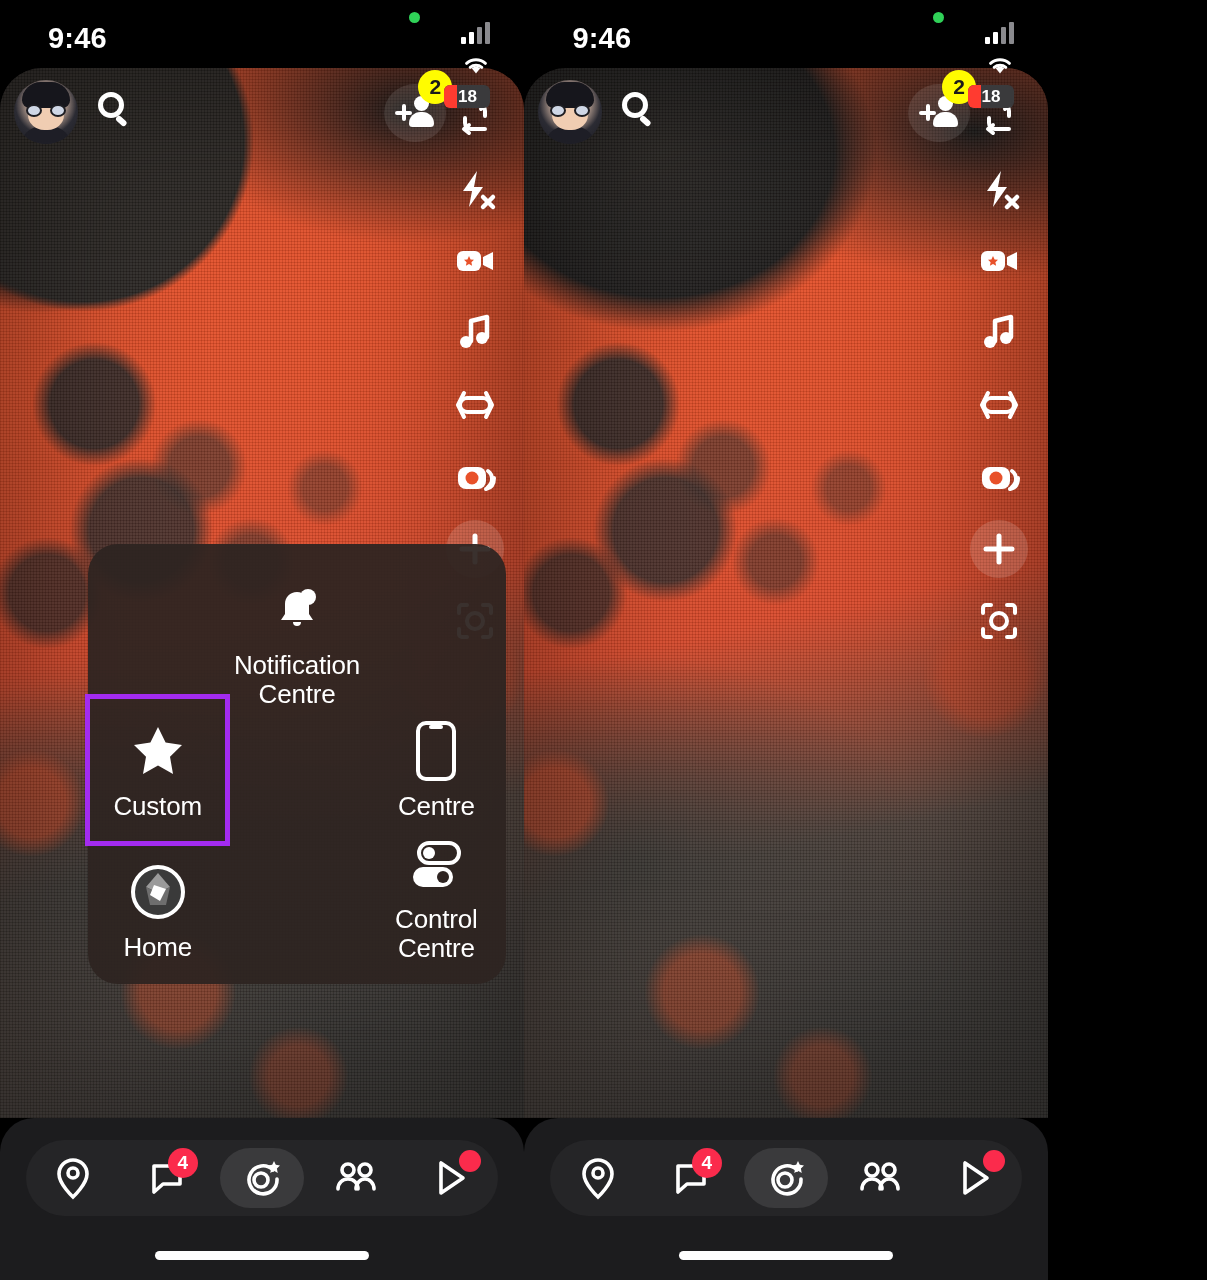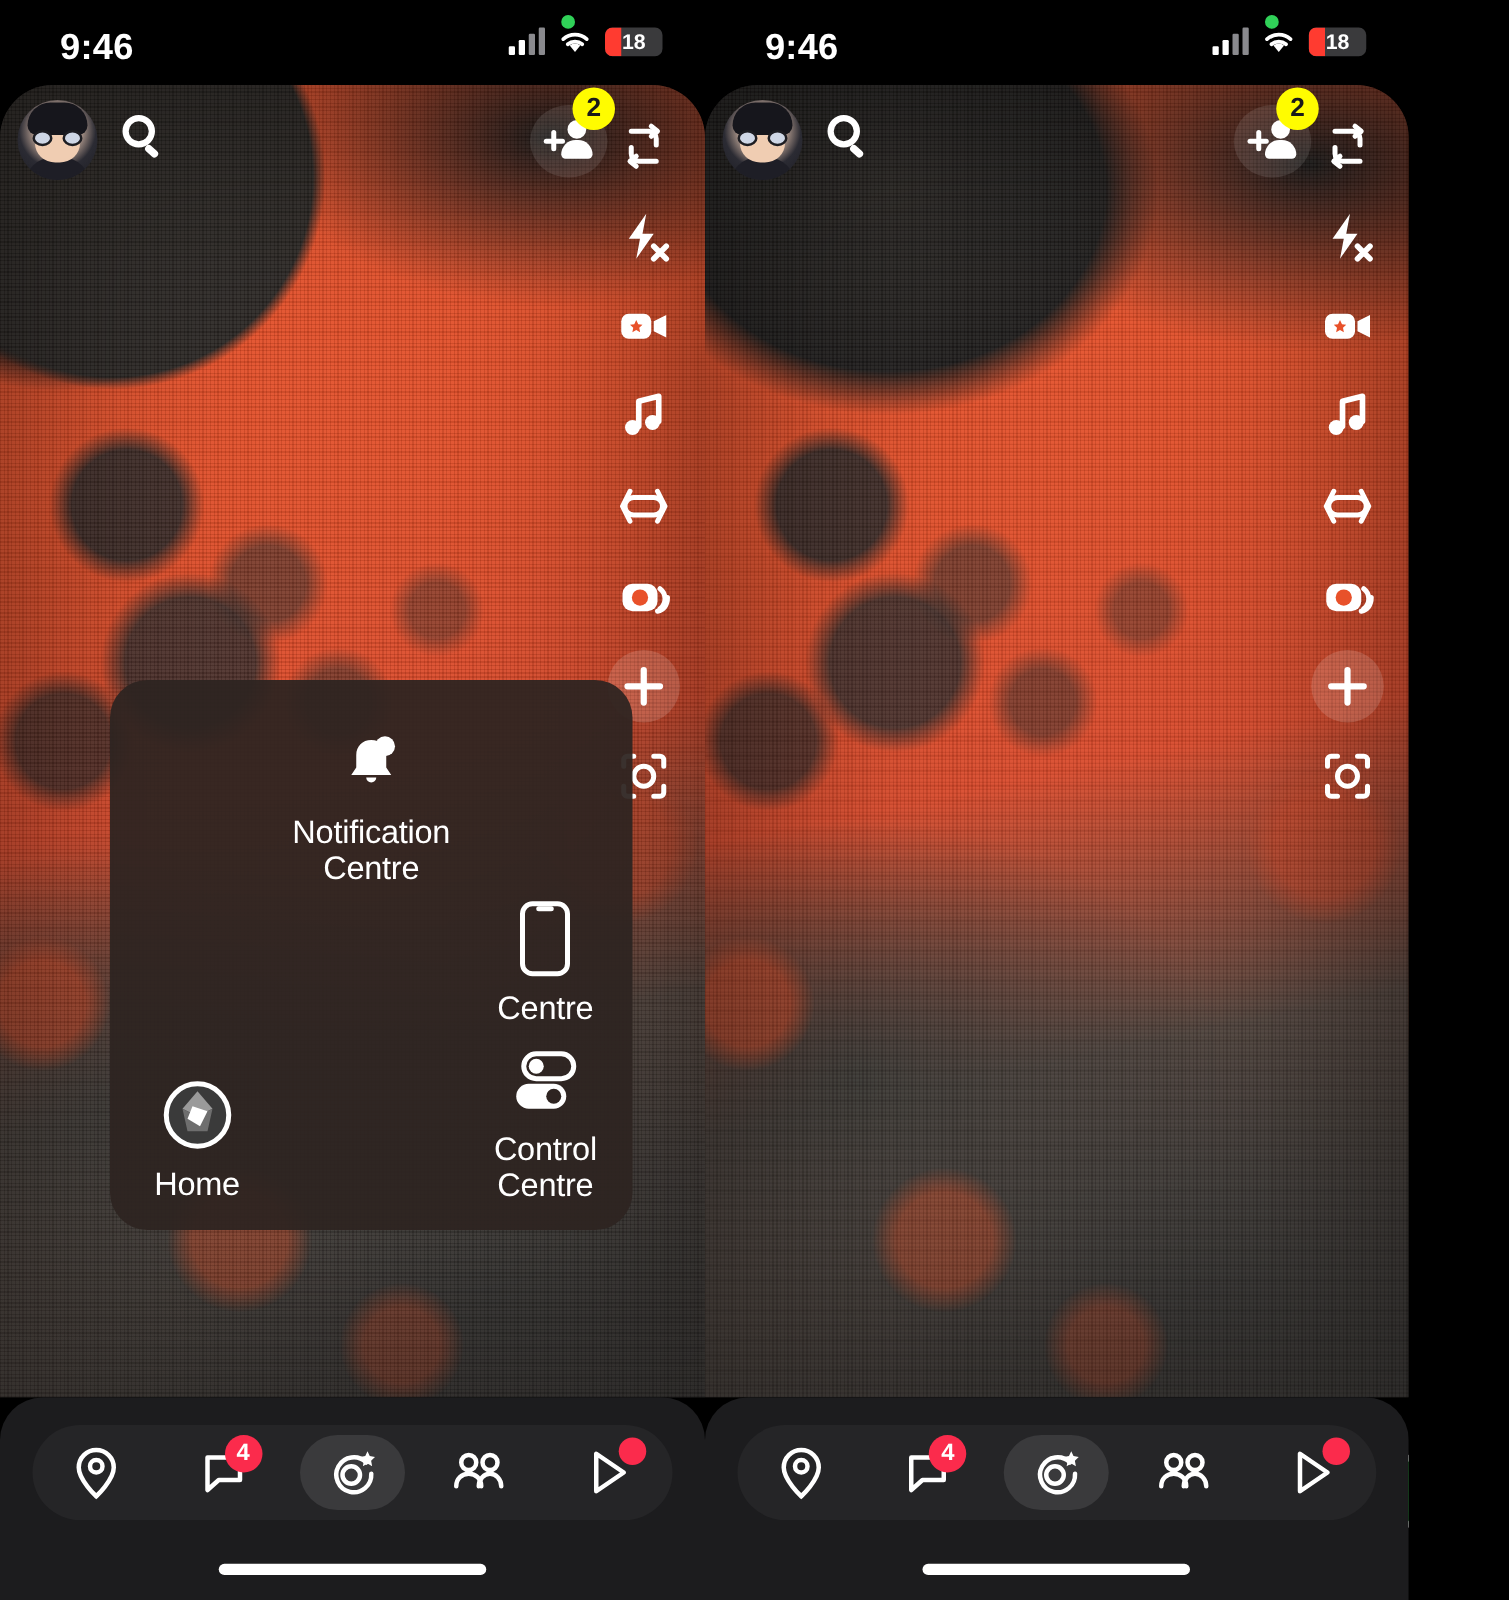--- a/index.html
+++ b/index.html
@@ -2,34 +2,34 @@
 <html><head>
 <meta charset="utf-8">
 <style>
   * { box-sizing: border-box; margin: 0; padding: 0; }
   html, body {
     width: 1207px; height: 1280px;
     background: #000;
     font-family: "Liberation Sans", sans-serif;
     overflow: hidden;
   }
-  .stage { position: relative; width: 1127px; height: 1280px; display: flex; background:#000; }
+  .stage { position: relative; width: 1048px; height: 1280px; display: flex; background:#000; }
   .panel { position: relative; width: 604px; height: 1280px; background:#000; overflow: hidden; }
   .panel.right { width: 603px; }
 
   
   .statusbar {
     position: absolute; top: 0; left: 0; right: 0; height: 68px;
     background:#000; z-index: 40;
   }
   .sb-time {
     position:absolute; left: 48px; top: 22px;
     color:#fff; font-size: 29px; font-weight: 600; letter-spacing: .2px;
   }
-  .sb-right { position:absolute; right: 34px; top: 22px; display:flex; align-items:flex-start; gap:10px; }
+  .sb-right { position:absolute; right: 34px; top: 22px; display:flex; align-items:flex-end; gap:10px;flex-direction:column; }
   .greendot { position:absolute; right: 104px; top: 12px; width:11px; height:11px; border-radius:50%; background:#30d158; }
   .bars { display:flex; align-items:flex-end; gap:3px; height:22px; }
   .bars i { display:block; width:5px; background:#fff; border-radius:1px; }
   .bars i:nth-child(1){height:7px;}
   .bars i:nth-child(2){height:12px;}
   .bars i:nth-child(3){height:17px; background:#8a8a8e;}
   .bars i:nth-child(4){height:22px; background:#8a8a8e;}
   .wifi { position:relative; width:28px; height:21px; }
   .wifi svg { width:28px; height:21px; display:block; }
   .batt {
@@ -308,20 +308,28 @@
           <span class="at-glyph">
             <svg width="52" height="52" viewBox="0 0 52 52">
                 <path d="M26 8c-7 0-12 5-12 12v10l-4 6h32l-4-6V20c0-7-5-12-12-12z" fill="#fff"></path>
             <path d="M22 38a4 4 0 008 0z" fill="#fff"></path>
                 <circle cx="37" cy="13" r="8" fill="#fff"></circle>
               </svg>
           </span>
           <span class="at-label">Notification<br>Centre</span>
         </div>
 
+        <div class="at-cell c-custom sel" style="outline-color: rgb(163, 43, 240);">
+          <span class="at-glyph">
+            <svg width="56" height="54" viewBox="0 0 56 54">
+                <path d="M28 3l7.6 15.6L52 21l-12 11.8L43 50 28 41.6 13 50l3-17.2L4 21l16.4-2.4z" fill="#fff"></path>
+              </svg>
+          </span>
+          <span class="at-label">Custom</span>
+        </div>
 
         <div class="at-cell c-device">
           <span class="at-glyph">
             <svg width="44" height="62" viewBox="0 0 44 62">
                 <rect x="4" y="3" width="36" height="56" rx="8" fill="none" stroke="#fff" stroke-width="4"></rect>
             <rect x="15" y="5" width="14" height="4" rx="2" fill="#fff"></rect>
               </svg>
           </span>
           <span class="at-label">Centre</span>
         </div>

